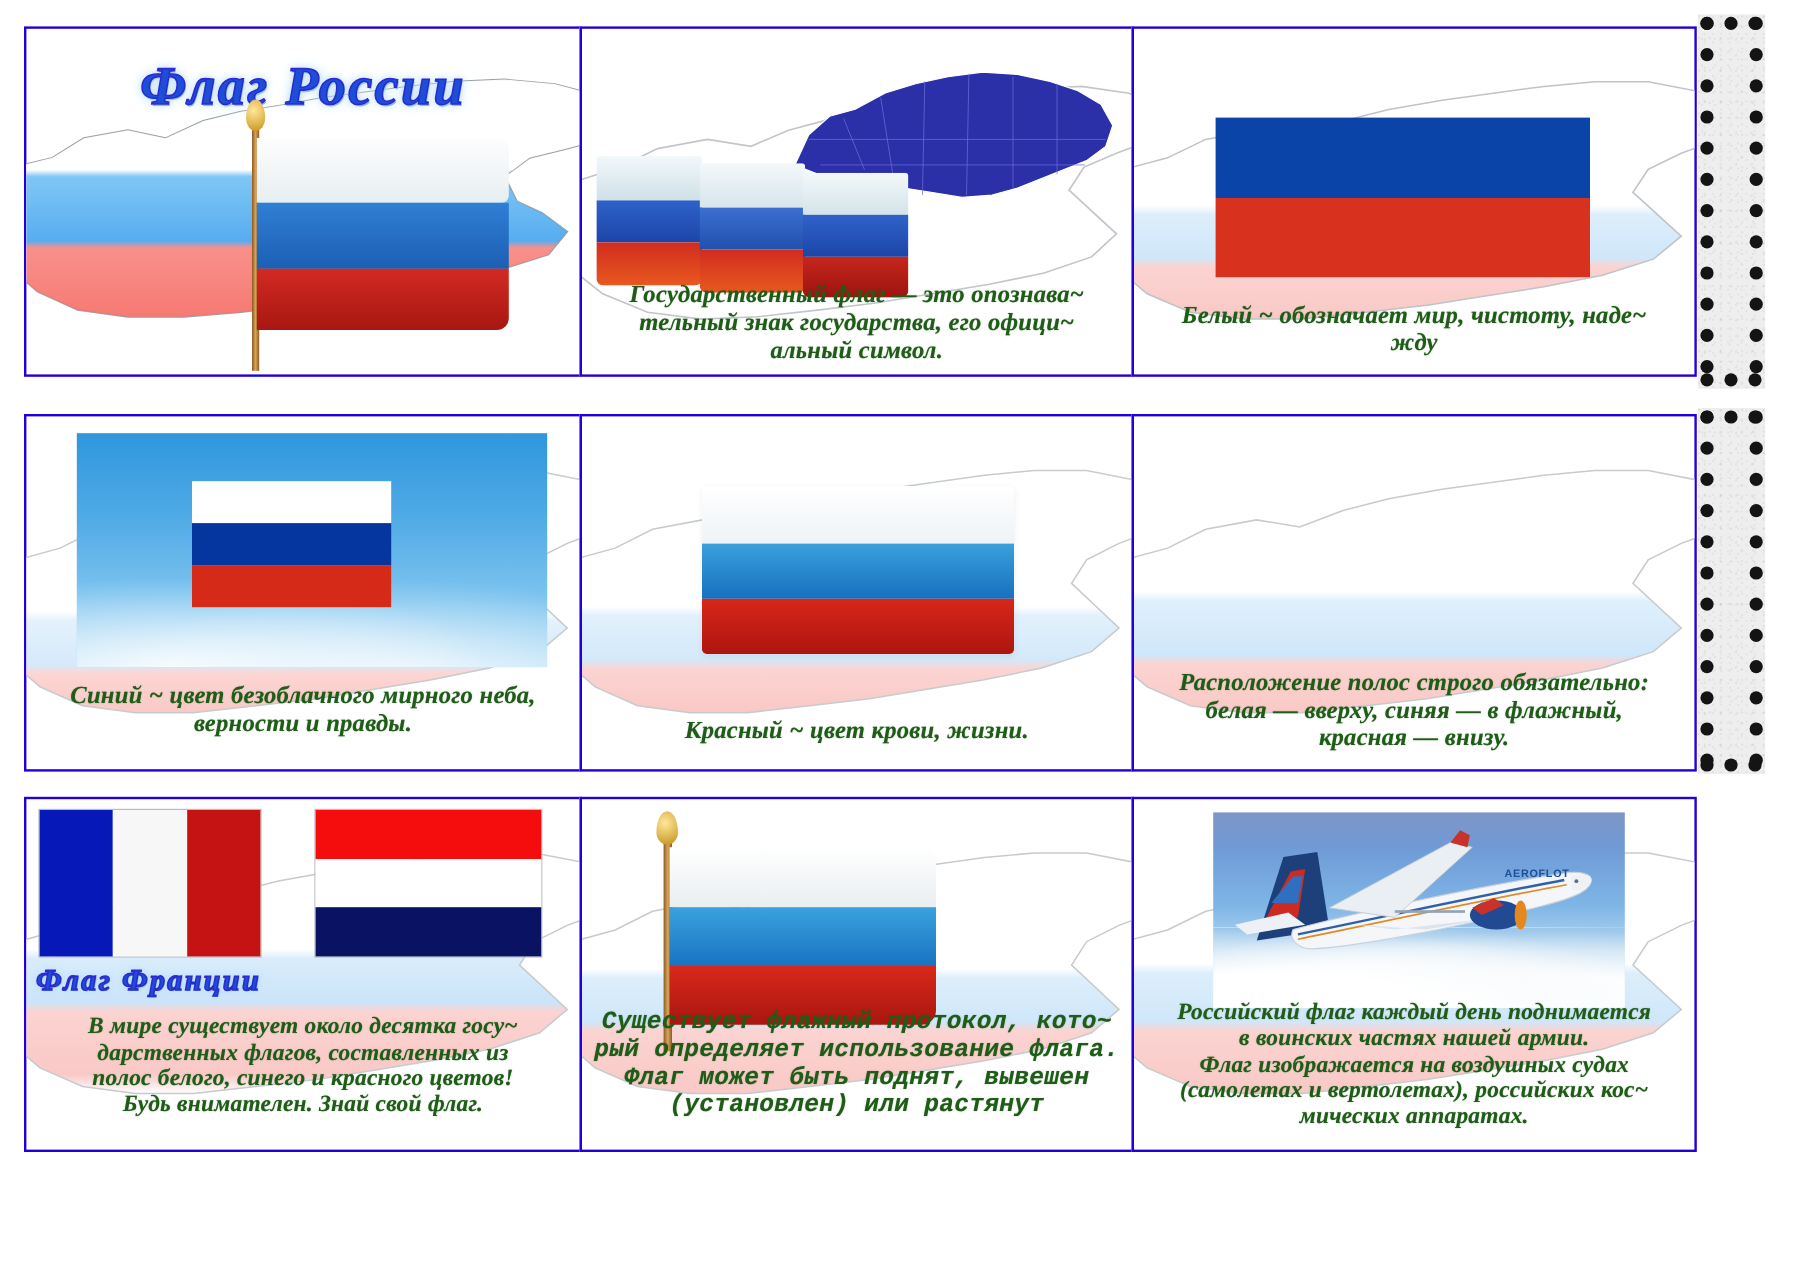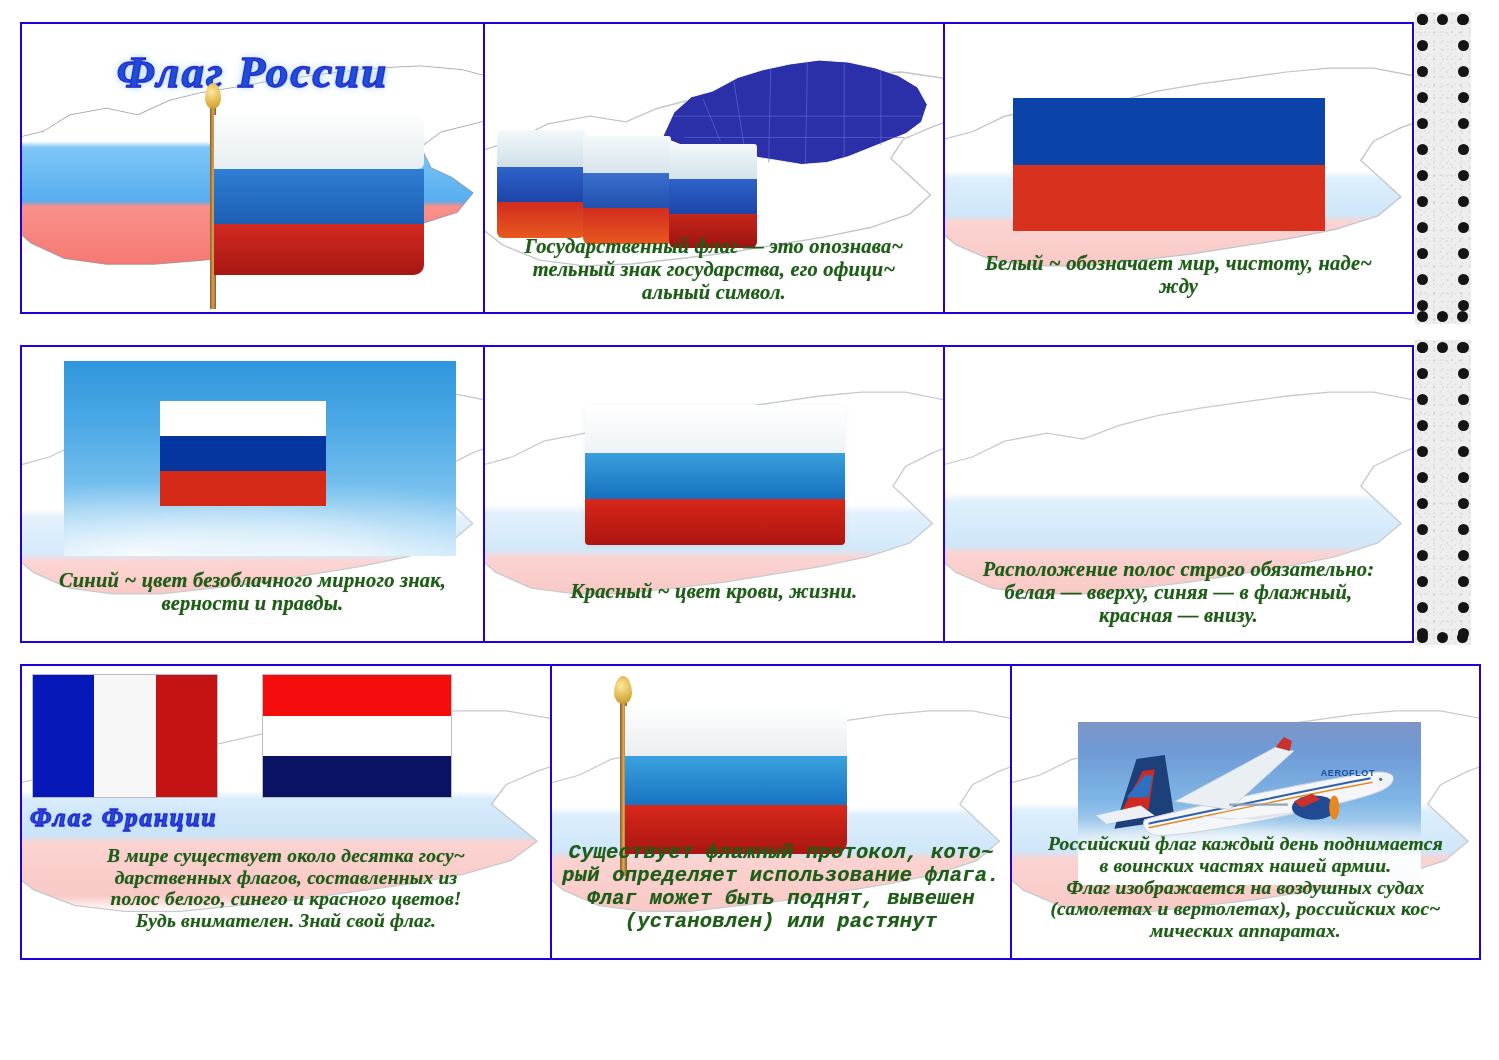--- a/index.html
+++ b/index.html
@@ -291,21 +291,21 @@
 
       <div class="sky" style="position:absolute; left:42px; top:14px; width:392px; height:195px; overflow:hidden;">
         <div class="cloudwash"></div>
         <div class="flag" style="position:absolute; left:96px; top:40px; width:166px; height:105px;">
           <div class="stripe" style="height:33.4%; background:#ffffff;"></div>
           <div class="stripe" style="height:33.3%; background:#0536a0;"></div>
           <div class="stripe" style="height:33.3%; background:#d62a18;"></div>
         </div>
       </div>
 
-      <div class="caption" style="bottom:26px;">Синий ~ цвет безоблачного мирного знак,
+      <div class="caption" style="bottom:26px;">Синий ~ цвет безоблачного мирного неба,
 верности и правды.</div>
     </div>
 
     <div class="panel" style="width:462px; height:298px;">
       <div class="mapbg">
         <svg viewBox="0 0 520 300" preserveAspectRatio="none">
           <path d="M8,150 L32,122 L66,112 L96,96 L136,88 L170,94 L204,80 L240,70 L282,62 L322,56 L362,50 L402,46 L444,46 L482,54 L512,70 L500,96 L470,108 L444,122 L432,142 L450,160 L470,180 L448,200 L408,214 L362,224 L316,232 L270,240 L222,246 L172,252 L126,252 L84,246 L50,230 L24,206 L10,180 Z" fill="url(#g5)" stroke="#c7cbce" stroke-width="1.3"></path>
           <defs>
             <linearGradient id="g5" x1="0" y1="0" x2="0" y2="1">
               <stop offset="0%" stop-color="#ffffff"></stop>
@@ -321,21 +321,21 @@
 
       <div style="position:absolute; left:100px; top:58px; width:260px; height:140px;">
         <div style="position:absolute; inset:0; border-radius:4px; overflow:hidden;
                     box-shadow:0 2px 6px rgba(0,0,0,.06);">
           <div style="height:34%; background:linear-gradient(180deg,#ffffff,#eef3f6);"></div>
           <div style="height:33%; background:linear-gradient(180deg,#3aa0dc,#1670bf);"></div>
           <div style="height:33%; background:linear-gradient(180deg,#d8261a,#ad1510);"></div>
         </div>
       </div>
 
-      <div class="caption" style="bottom:38px;">Красный ~ цвет крови, жизни.</div>
+      <div class="caption" style="bottom:20px;">Красный ~ цвет крови, жизни.</div>
     </div>
 
     <div class="panel" style="width:471px; height:298px;">
       <div class="mapbg">
         <svg viewBox="0 0 520 300" preserveAspectRatio="none">
           <path d="M8,150 L32,122 L66,112 L96,96 L136,88 L170,94 L204,80 L240,70 L282,62 L322,56 L362,50 L402,46 L444,46 L482,54 L512,70 L500,96 L470,108 L444,122 L432,142 L450,160 L470,180 L448,200 L408,214 L362,224 L316,232 L270,240 L222,246 L172,252 L126,252 L84,246 L50,230 L24,206 L10,180 Z" fill="url(#g6)" stroke="#c7cbce" stroke-width="1.3"></path>
           <defs>
             <linearGradient id="g6" x1="0" y1="0" x2="0" y2="1">
               <stop offset="0%" stop-color="#ffffff"></stop>
               <stop offset="50%" stop-color="#ffffff"></stop>
@@ -385,21 +385,21 @@
         <div class="dot" style="left: 2px; top: 292px;"></div>
         <div class="dot" style="left: 22px; top: 2px;"></div>
         <div class="dot" style="left: 22px; top: 292px;"></div>
         <div class="dot" style="left: 42px; top: 2px;"></div>
         <div class="dot" style="left: 42px; top: 292px;"></div>
       </div>
   </div>
 
   <div class="row" style="top:664px; height:296px;">
 
-    <div class="panel" style="width:532px; height:296px;">
+    <div class="panel" style="width:465px; height:296px;">
       <div class="mapbg">
         <svg viewBox="0 0 520 300" preserveAspectRatio="none">
           <path d="M8,150 L32,122 L66,112 L96,96 L136,88 L170,94 L204,80 L240,70 L282,62 L322,56 L362,50 L402,46 L444,46 L482,54 L512,70 L500,96 L470,108 L444,122 L432,142 L450,160 L470,180 L448,200 L408,214 L362,224 L316,232 L270,240 L222,246 L172,252 L126,252 L84,246 L50,230 L24,206 L10,180 Z" fill="url(#g7)" stroke="#c7cbce" stroke-width="1.3"></path>
           <defs>
             <linearGradient id="g7" x1="0" y1="0" x2="0" y2="1">
               <stop offset="0%" stop-color="#ffffff"></stop>
               <stop offset="40%" stop-color="#ffffff"></stop>
               <stop offset="44%" stop-color="#d9ecfb"></stop>
               <stop offset="62%" stop-color="#cbe4f9"></stop>
               <stop offset="66%" stop-color="#fbd3d1"></stop>
@@ -482,21 +482,21 @@
               <stop offset="50%" stop-color="#ddeefb"></stop>
               <stop offset="70%" stop-color="#cfe7fa"></stop>
               <stop offset="74%" stop-color="#fbd3d1"></stop>
               <stop offset="100%" stop-color="#f9c9c6"></stop>
             </linearGradient>
           </defs>
         </svg>
       </div>
 
       <div style="position:absolute; left:66px; top:11px; width:343px; height:163px; overflow:hidden;
-                  background:linear-gradient(180deg,#7e96c7 0%,#6f9ad6 18%,#7fb6e6 48%,#b6d6ef 70%,#dfeaf3 100%);margin-top:45px;">
+                  background:linear-gradient(180deg,#7e96c7 0%,#6f9ad6 18%,#7fb6e6 48%,#b6d6ef 70%,#dfeaf3 100%);">
 
         <div style="position:absolute; left:-10%; bottom:-8px; width:120%; height:46%;
                     background:radial-gradient(ellipse at 18% 100%, #ffffff 0 34%, rgba(255,255,255,0) 70%),
                                radial-gradient(ellipse at 45% 105%, #f4f8fb 0 38%, rgba(255,255,255,0) 72%),
                                radial-gradient(ellipse at 78% 100%, #ffffff 0 32%, rgba(255,255,255,0) 68%);"></div>
 
         <svg viewBox="0 0 340 160" style="position:absolute; inset:0; width:100%; height:100%;">
 
           <path d="M36,105 L58,36 L86,32 L96,96 Z" fill="#1d3f7a"></path>
           <path d="M44,86 L64,48 L76,46 L70,86 Z" fill="#cf2a22"></path>

